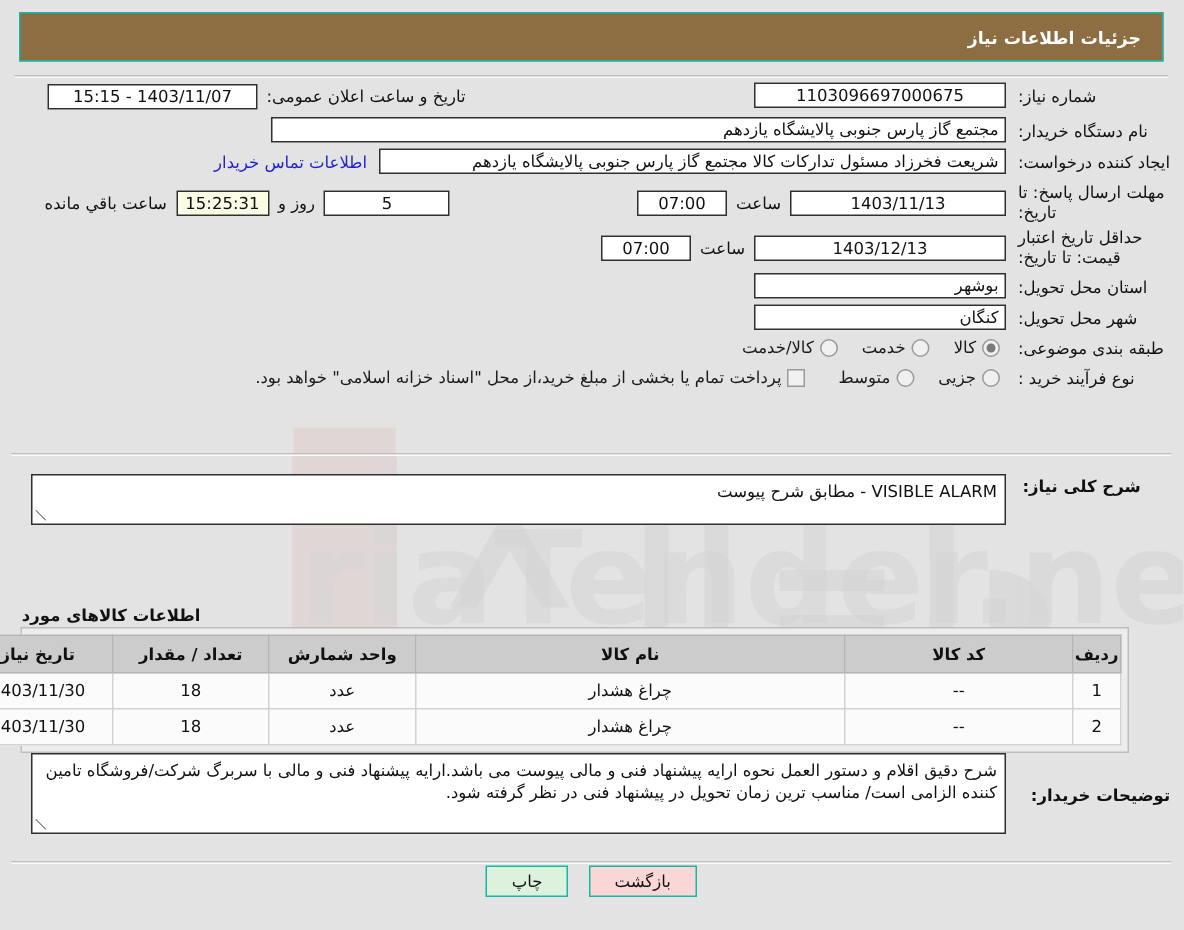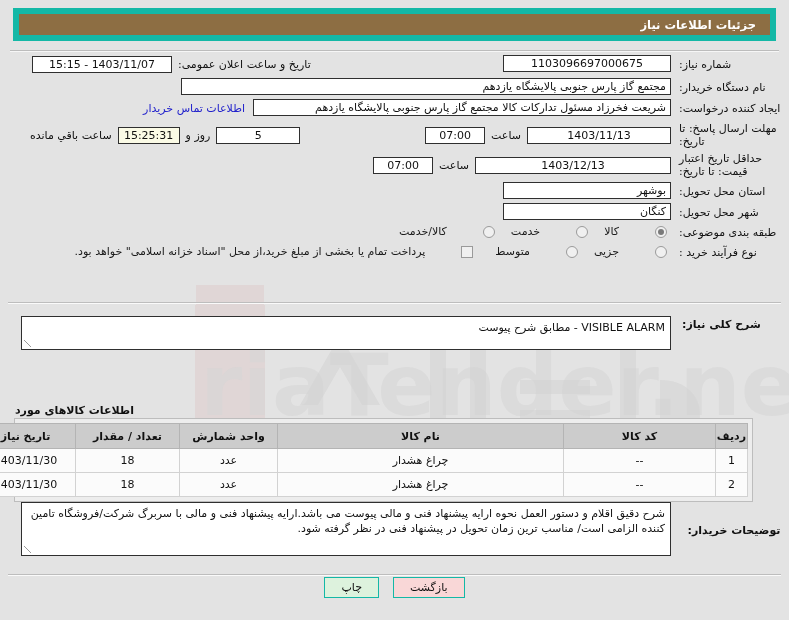--- a/index.html
+++ b/index.html
@@ -31,21 +31,21 @@
   }
 
   
   .page-head {
     position: absolute;
     top: 8px;
     right: 13px;
     left: 13px;
     height: 33px;
     background: #8d6e43;
-    border: 6px solid #14b8a6;
+    border: 1px solid #14b8a6;
     box-sizing: border-box;
     display: flex;
     align-items: center;
     justify-content: flex-start;
     padding-right: 14px;
     z-index: 2;
   }
   .page-head .title {
     color: #ffffff;
     font-size: 11.5px;
@@ -151,21 +151,21 @@
   .checkbox {
     width: 12px;
     height: 12px;
     border: 1px solid #9a9a9a;
     background: #f0f0f0;
     display: inline-block;
     vertical-align: middle;
     box-sizing: border-box;
     margin: 0 4px;
   }
-  .opt-group { display: flex; align-items: center; gap: 32px; }
+  .opt-group { display: flex; align-items: center; }
 
   
   .sec-div {
     position: absolute;
     left: 8px;
     right: 8px;
     border-top: 1px solid #bdbdbd;
     border-bottom: 1px solid #fafafa;
     z-index: 1;
   }
@@ -314,21 +314,21 @@
       <div class="fbox" style="width:84px;">5</div>
       <span class="inline-lbl">روز و</span>
       <div class="fbox highlight" style="width:62px;">15:25:31</div>
       <span class="inline-lbl">ساعت باقي مانده</span>
       <span style="width:16px;"></span>
     </div>
   </div>
 
   <div class="frow" style="align-items:center;">
     <div class="flabel" style="padding-top:0;">حداقل تاریخ اعتبار قیمت: تا تاریخ:</div>
-    <div class="fbox" style="width:196px;">1403/12/13</div>
+    <div class="fbox" style="width:168px;">1403/12/13</div>
     <span class="inline-lbl">ساعت</span>
     <div class="fbox" style="width:60px;">07:00</div>
   </div>
 
   <div class="frow">
     <div class="flabel">استان محل تحویل:</div>
     <div class="fbox rightalign" style="width:168px;">بوشهر</div>
   </div>
 
   <div class="frow">

